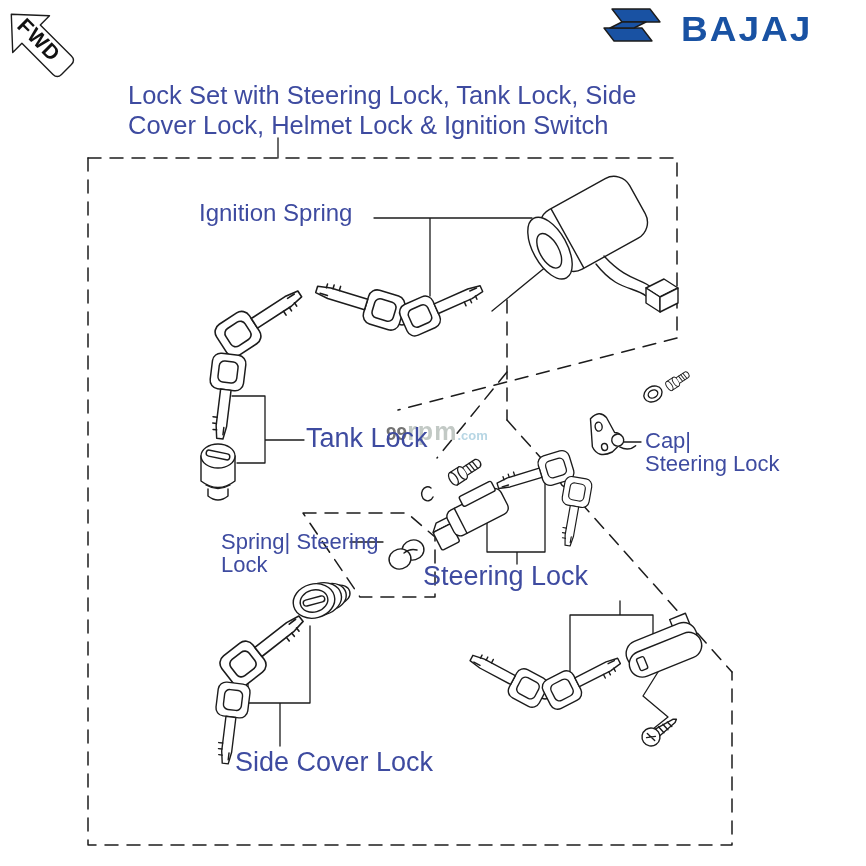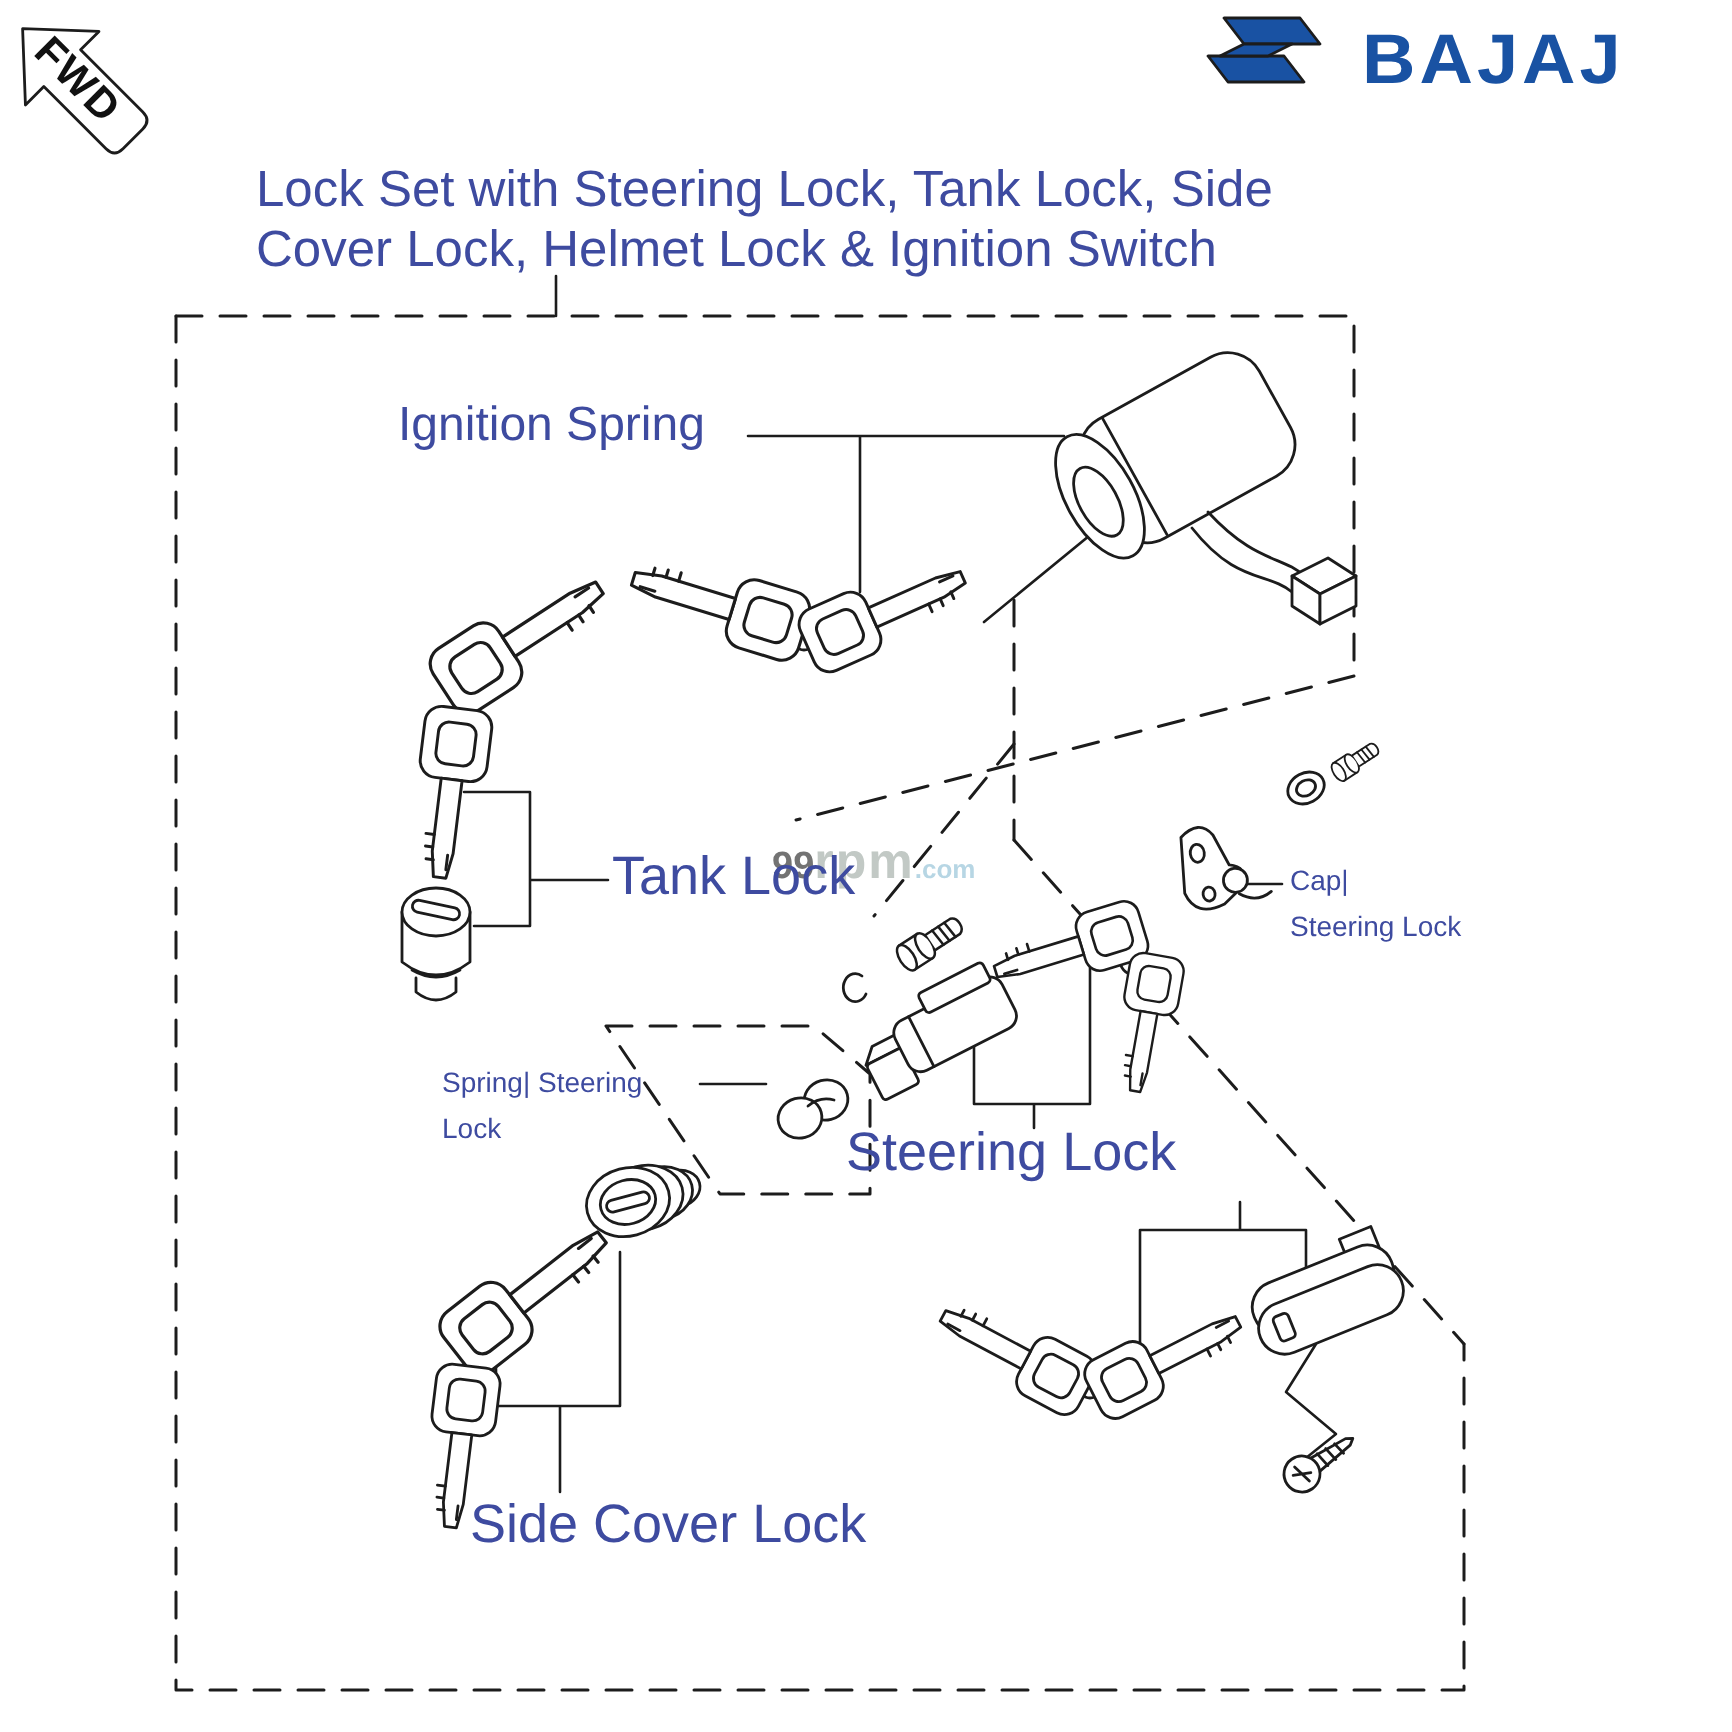--- a/index.html
+++ b/index.html
@@ -7,21 +7,21 @@
          font-family:"Liberation Sans", sans-serif;}
   .stage svg{position:absolute;left:0;top:0;}
   
   .art path,.art rect,.art ellipse,.art circle,.art line{
       stroke:#1c1c1c;stroke-width:1.4;stroke-linecap:round;stroke-linejoin:round;}
   .art .dash{stroke-dasharray:13 9;stroke-width:1.5;}
   .art .lead{stroke-width:1.3;}
   .lbl{position:absolute;color:#3e4ba0;white-space:nowrap;}
   .lbl-big{font-size:27px;}
   .lbl-med{font-size:24px;}
-  .lbl-sm{font-size:14px;line-height:23px;}
+  .lbl-sm{font-size:22px;line-height:23px;}
   .title{position:absolute;left:128px;top:80px;color:#3e4ba0;font-size:25.5px;line-height:30px;}
   .brandword{position:absolute;left:681px;top:10px;color:#1952a3;font-size:37px;font-weight:bold;
              letter-spacing:2px;transform:scaleY(.95);transform-origin:left top;}
   .wm{position:absolute;left:386px;top:417px;white-space:nowrap;}
   .wm .wm1{font-size:19px;color:#737373;font-weight:bold;}
   .wm .wm2{font-size:25px;color:#c2c9c5;font-weight:bold;letter-spacing:1px;}
   .wm .wm3{font-size:13px;color:#b7d6e4;font-weight:bold;}
   .fwdtext{font-family:"Liberation Sans",sans-serif;font-size:21px;font-weight:bold;fill:#111;letter-spacing:1px;}
 </style>
 </head>

